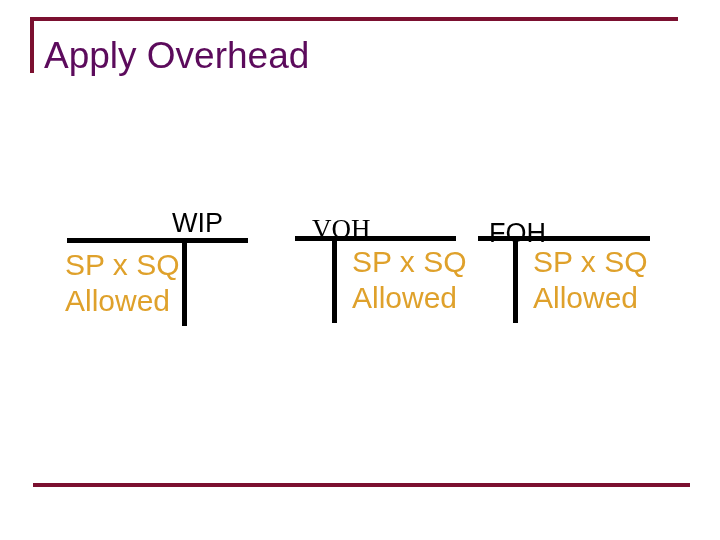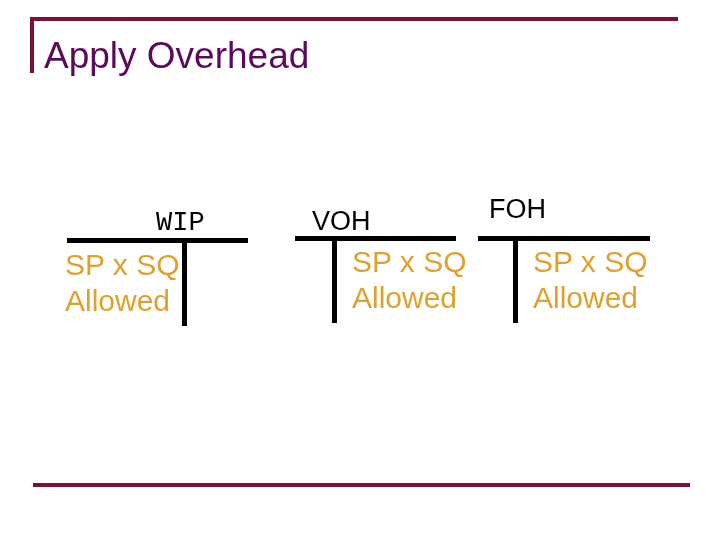--- a/index.html
+++ b/index.html
@@ -81,35 +81,35 @@
   .t-entry {
     position: absolute;
     font-size: 30px;
     line-height: 36px;
     color: #DFA12B;
     white-space: nowrap;
   }
 
   
   #t-wip { left: 0; top: 0; }
-  #t-wip .t-label { left: 156px; top: 210px; font-family: Liberation Mono, monospace; }
+  #t-wip .t-label { left: 172px; top: 210px; }
   #t-wip .t-bar   { left: 67px;  top: 238px; width: 181px; }
   #t-wip .t-stem  { left: 182px; top: 243px; height: 83px; }
   #t-wip .t-entry { left: 65px;  top: 247px; }
 
   
   #t-voh { left: 0; top: 0; }
-  #t-voh .t-label { left: 312px; top: 208px; }
+  #t-voh .t-label { left: 312px; top: 216px; font-family: Liberation Serif, serif; }
   #t-voh .t-bar   { left: 295px; top: 236px; width: 161px; }
   #t-voh .t-stem  { left: 332px; top: 241px; height: 82px; }
   #t-voh .t-entry { left: 352px; top: 244px; }
 
   
   #t-foh { left: 0; top: 0; }
-  #t-foh .t-label { left: 489px; top: 196px; }
+  #t-foh .t-label { left: 489px; top: 220px; }
   #t-foh .t-bar   { left: 478px; top: 236px; width: 172px; }
   #t-foh .t-stem  { left: 513px; top: 241px; height: 82px; }
   #t-foh .t-entry { left: 533px; top: 244px; }
 </style>
 </head>
 <body>
 
 <div id="slide">
 
   <div class="title-rule-top"></div>

